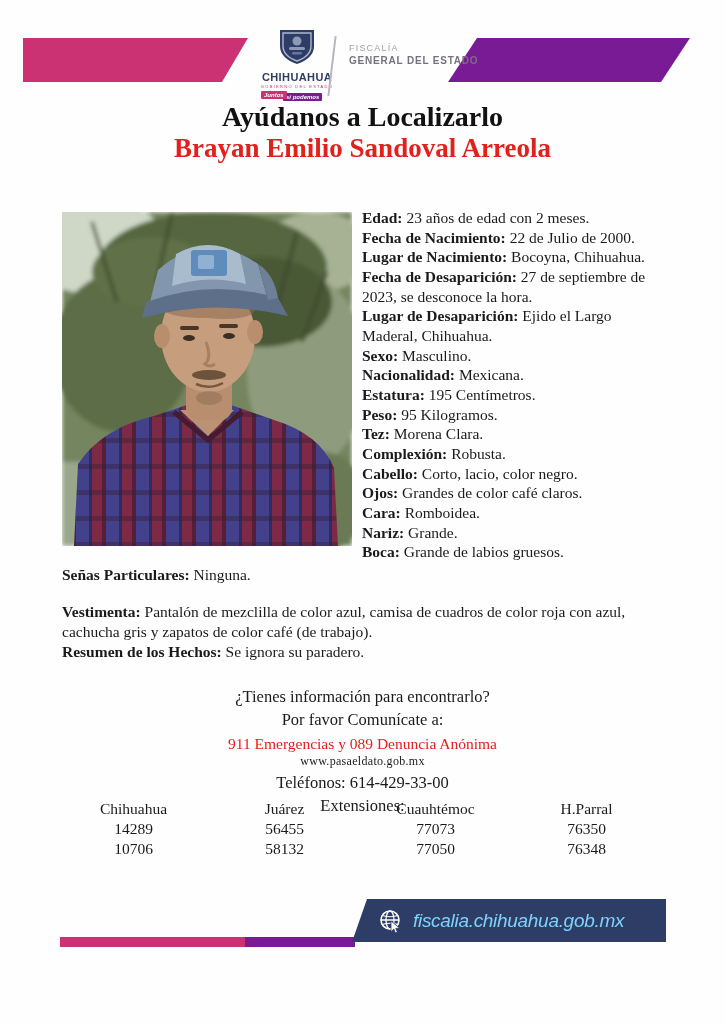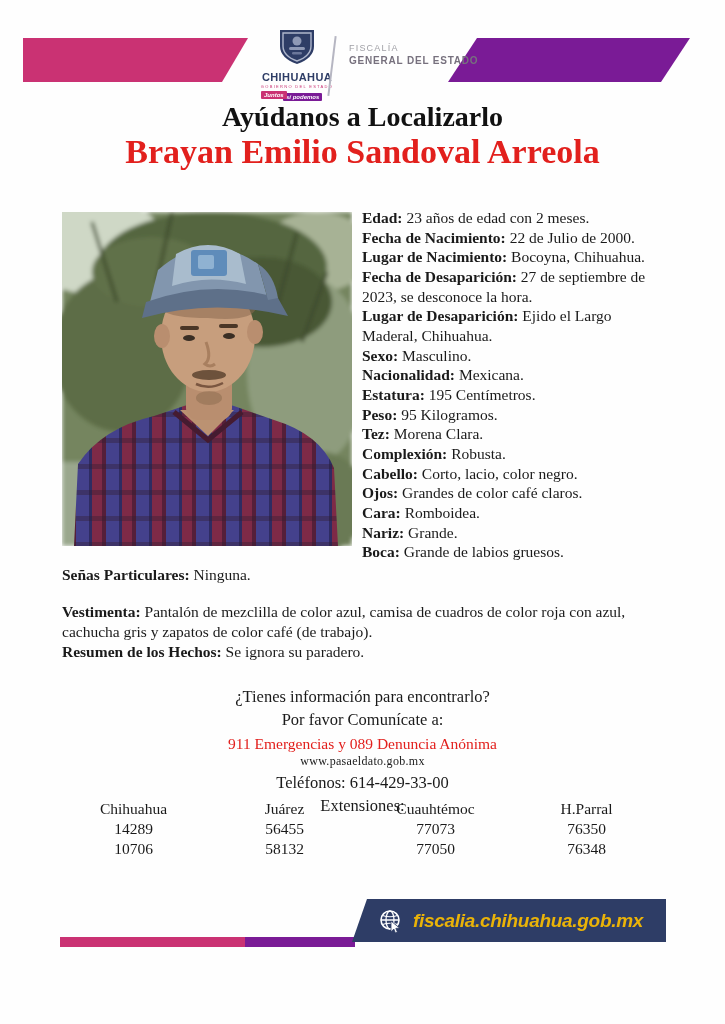--- a/index.html
+++ b/index.html
@@ -24,21 +24,21 @@
   .divider { position:absolute; left:331px; top:36px; width:2px; height:60px; background:#b6b6c2;
     transform:rotate(7deg); }
   .agency { position:absolute; left:349px; top:43px; font-family:"Liberation Sans","DejaVu Sans",sans-serif; }
   .agency-1 { font-size:9px; color:#a0a0a6; letter-spacing:1.2px; }
   .agency-2 { font-size:10px; font-weight:bold; color:#77717e; letter-spacing:.8px; margin-top:2px; }
 
   
   .headline { position:absolute; left:0; right:0; top:101px; text-align:center;
     font-size:28px; font-weight:bold; color:#111; }
   .person-name { position:absolute; left:0; right:0; top:133px; text-align:center;
-    font-size:34px; font-weight:bold; color:var(--red); }
+    font-size:27px; font-weight:bold; color:var(--red); }
   .section-title { position:absolute; left:0; right:0; top:163px; text-align:center;
     font-size:21px; font-weight:bold; color:#111; }
 
   
   .photo { position:absolute; left:62px; top:212px; width:290px; height:334px; overflow:hidden; }
   .photo svg { display:block; }
 
   
   .data-col { position:absolute; left:362px; top:208px; width:300px;
     font-size:15.5px; line-height:1.27; }
@@ -66,22 +66,22 @@
   .ext-table { position:absolute; left:58px; top:799px; width:604px; display:flex; }
   .ext-col { flex:1; text-align:center; font-size:15.5px; line-height:20px; }
   .ext-city { margin-bottom:0; }
 
   
   .f-strip-pink   { position:absolute; left:60px;  top:937px; width:185px; height:10px; background:var(--pink); }
   .f-strip-purple { position:absolute; left:245px; top:937px; width:110px; height:10px; background:var(--purple); }
   .f-box { position:absolute; left:352px; top:899px; width:314px; height:43px; background:var(--navy);
     clip-path:polygon(15px 0,314px 0,314px 43px,0 43px);
     display:flex; align-items:center; padding-left:26px; gap:9px; }
-  .f-url { color:#eab308; font-family:"Liberation Sans","DejaVu Sans",sans-serif;
-    font-size:19px; font-weight:bold; font-style:italic; letter-spacing:-.3px; }
+  .f-url { color:#7dd3fc; font-family:"Liberation Sans","DejaVu Sans",sans-serif;
+    font-size:19px; font-weight:normal; font-style:italic; letter-spacing:-.3px; }
 </style>
 </head>
 <body>
 
 <div class="page">
 
   <div class="bar-pink"></div>
   <div class="bar-purple"></div>
 
   <div class="logo">

